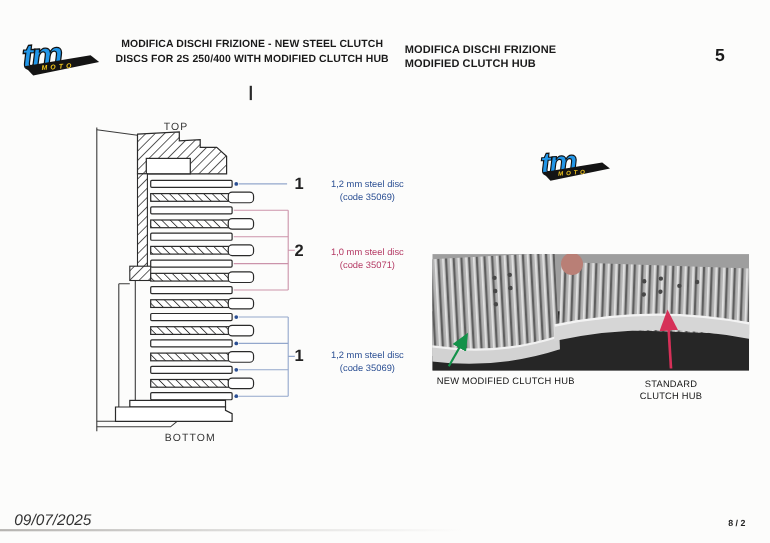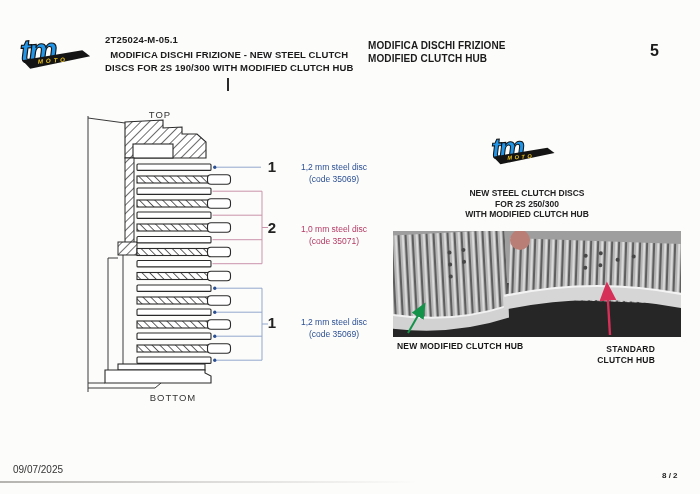--- a/index.html
+++ b/index.html
@@ -10,45 +10,44 @@
   }
   .abs{position:absolute;}
   
   .doc-code{font-size:9.5px;font-weight:bold;letter-spacing:.2px;margin-bottom:3px;}
   .title-line{font-size:9.5px;font-weight:bold;line-height:13px;letter-spacing:.1px;text-align:center;}
   .rtitle-line{font-size:10px;font-weight:bold;line-height:12.5px;letter-spacing:.1px;}
   .page-num{font-size:16px;font-weight:bold;}
   .fold-mark{width:2px;height:13px;background:#2a2a2a;}
   
   .caption{width:200px;text-align:center;font-size:8.5px;font-weight:bold;line-height:10.5px;color:#222;}
-  .photo-label{font-size:8.5px;font-weight:bold;color:#161616;letter-spacing:.2px;}
-  .photo-label-right{width:90px;text-align:right;line-height:10.5px;}
+  .photo-label{font-size:8.5px;font-weight:normal;color:#161616;letter-spacing:.2px;}
+  .photo-label-right{width:90px;text-align:center;line-height:10.5px;}
   
-  .footer-date{font-size:10px;color:#333;}
+  .footer-date{font-size:14px;color:#333;font-style:italic;}
   .footer-page{font-size:8px;font-weight:bold;color:#222;}
   .scan-line{width:420px;height:2px;background:linear-gradient(to right,#b5b3b0,#d9d8d6 45%,rgba(255,255,255,0));}
   svg text{font-family:"Liberation Sans",sans-serif;}
 </style>
 </head>
 <body>
 
 <div id="page">
 
   <svg class="abs" style="left:12px;top:32px" width="82" height="44" viewBox="0 0 100 52">
     <g transform="rotate(-4 50 26)">
       <text x="10" y="34" font-size="40" font-weight="bold" font-style="italic" fill="#2196e8" stroke="#111" stroke-width="1.4" style="letter-spacing:-3px">tm</text>
       <path d="M12,31 L86,24 L95,32 L21,42 Z" fill="#141414"></path>
       <text x="31" y="36.5" font-size="7.5" font-weight="bold" font-style="italic" fill="#f2c71d" style="letter-spacing:3.5px">MOTO</text>
     </g>
   </svg>
 
   <div class="abs" style="left:105px;top:34px">
-    <div class="doc-code">2T25024-M-05.1</div>
     <div class="title-line">MODIFICA DISCHI FRIZIONE - NEW STEEL CLUTCH</div>
-    <div class="title-line">DISCS FOR 2S 190/300 WITH MODIFIED CLUTCH HUB</div>
+    <div class="title-line">DISCS FOR 2S 250/400 WITH MODIFIED CLUTCH HUB</div>
   </div>
 
   <div class="abs" style="left:368px;top:40px">
     <div class="rtitle-line">MODIFICA DISCHI FRIZIONE</div>
     <div class="rtitle-line">MODIFIED CLUTCH HUB</div>
   </div>
 
   <div class="abs page-num" style="left:650px;top:42px">5</div>
 
   <div class="abs fold-mark" style="left:227px;top:78px"></div>
@@ -163,25 +162,20 @@
   </svg>
 
   <svg class="abs" style="left:484px;top:131px" width="74" height="40" viewBox="0 0 100 52">
     <g transform="rotate(-4 50 26)">
       <text x="10" y="34" font-size="40" font-weight="bold" font-style="italic" fill="#2196e8" stroke="#111" stroke-width="1.4" style="letter-spacing:-3px">tm</text>
       <path d="M12,31 L86,24 L95,32 L21,42 Z" fill="#141414"></path>
       <text x="31" y="36.5" font-size="7.5" font-weight="bold" font-style="italic" fill="#f2c71d" style="letter-spacing:3.5px">MOTO</text>
     </g>
   </svg>
 
-  <div class="abs caption" style="left:427px;top:188px">
-    <div>NEW STEEL CLUTCH DISCS</div>
-    <div>FOR 2S 250/300</div>
-    <div>WITH MODIFIED CLUTCH HUB</div>
-  </div>
 
   <svg class="abs" style="left:393px;top:231px" width="288" height="106" viewBox="0 0 288 106">
     <defs>
       <pattern id="spl" width="7" height="12" patternUnits="userSpaceOnUse">
         <rect width="7" height="12" fill="#b3b3b3"></rect>
         <rect x="0" width="2" height="12" fill="#5f5f5f"></rect>
         <rect x="4.3" width="1.6" height="12" fill="#e3e3e3"></rect>
       </pattern>
       <marker id="ahg" markerWidth="9" markerHeight="8" refX="6.5" refY="3.5" orient="auto">
         <path d="M0,0 L8,3.5 L0,7 Z" fill="#14924a"></path>

